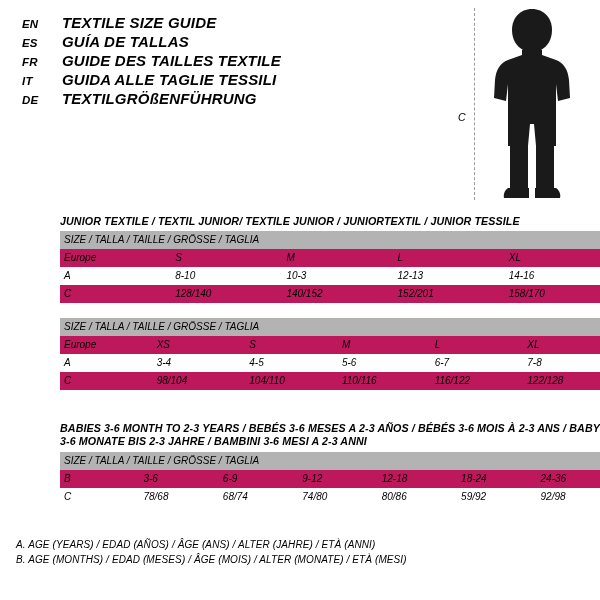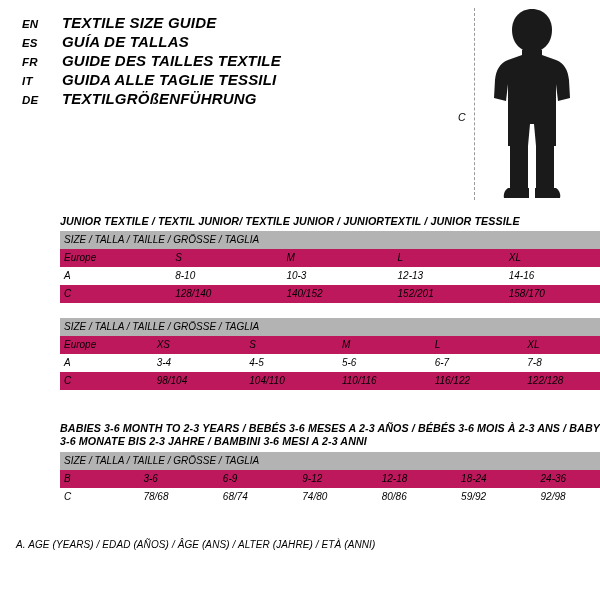--- a/index.html
+++ b/index.html
@@ -273,15 +273,16 @@
         <td>80/86</td>
         <td>59/92</td>
         <td>92/98</td>
       </tr>
     </tbody>
       </table>
   </div>
 
   <div class="footer">
     <div class="footer-line">A. AGE (YEARS) / EDAD (AÑOS) / ÂGE (ANS) / ALTER (JAHRE) / ETÀ (ANNI)</div>
+    <div class="footer-line">B. AGE (MONTHS) / EDAD (MESES) / ÂGE (MOIS) / ALTER (MONATE) / ETÀ (MESI)</div>
   </div>
 
 </div>
 
 </body></html>

